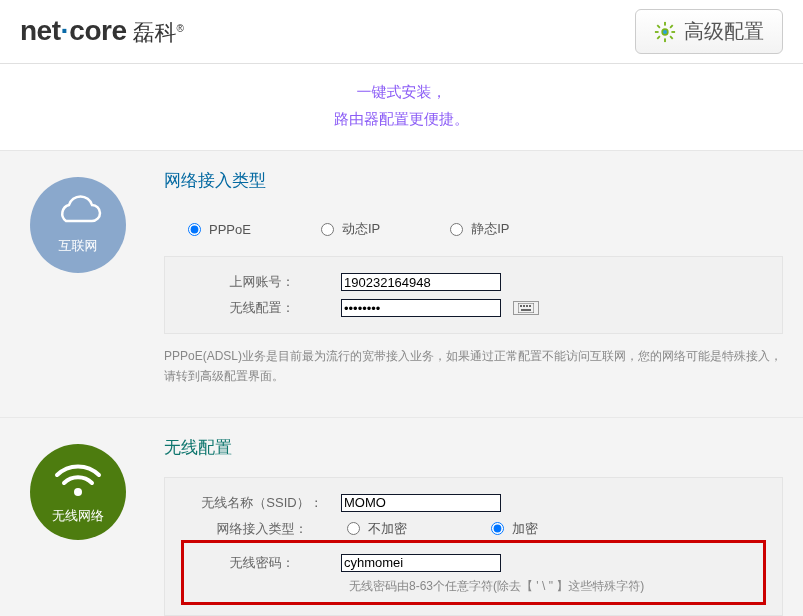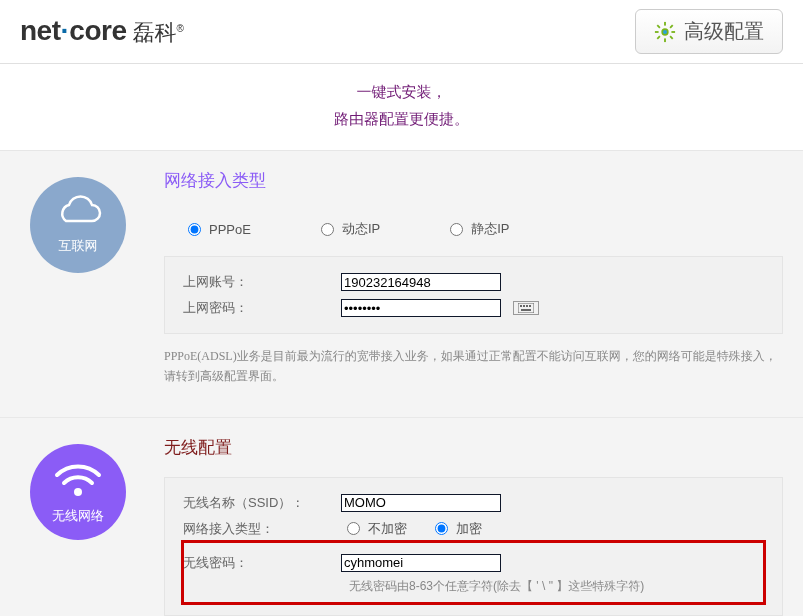--- a/index.html
+++ b/index.html
@@ -43,21 +43,21 @@
       padding: 8px 18px;
       font-size: 20px;
       color: #555;
       cursor: pointer;
     }
     .adv-btn svg { width: 22px; height: 22px; }
     .tagline {
       background: #fff;
       text-align: center;
       padding: 14px 0 18px;
-      color: #701a75;
+      color: #8b5cf6;
       font-size: 15px;
       border-bottom: 1px solid #e6e6e6;
       line-height: 1.8;
     }
     .section {
       display: flex;
       align-items: flex-start;
       padding: 18px 20px 30px 30px;
     }
     .section + .section { border-top: 1px solid #e8e8e8; }
@@ -67,34 +67,34 @@
       border-radius: 50%;
       display: flex;
       flex-direction: column;
       align-items: center;
       justify-content: center;
       flex-shrink: 0;
       margin-right: 38px;
       margin-top: 8px;
     }
     .circle.blue { background: #8aa8cc; }
-    .circle.green { background: #8b5cf6; }
+    .circle.green { background: #4d7c0f; }
     .circle-label {
       color: #fff;
       font-size: 13px;
       margin-top: 8px;
     }
     .section-body { flex: 1; }
     .section-title {
-      color: #8b5cf6;
+      color: #0369a1;
       font-size: 17px;
       margin-bottom: 18px;
       font-weight: normal;
     }
-    .section-title.green { color: #7f1d1d; }
+    .section-title.green { color: #0f766e; }
     .radio-row {
       display: flex;
       gap: 70px;
       padding: 10px 24px;
       font-size: 13px;
       color: #555;
     }
     .radio-item { display: flex; align-items: center; gap: 8px; cursor: pointer; }
     input[type="radio"] { cursor: pointer; }
     .form-box {
@@ -105,21 +105,21 @@
     }
     .form-row {
       display: flex;
       align-items: center;
       padding: 4px 0;
       font-size: 13px;
       color: #666;
     }
     .form-label {
       width: 158px;
-      text-align: left;
+      text-align: center;
     }
     .form-input {
       width: 160px;
       height: 18px;
       border: 1px solid #0f172a;
       padding: 0 2px;
       font-size: 13px;
     }
     .kbd-icon {
       margin-left: 12px;
@@ -127,25 +127,24 @@
       padding: 1px 4px;
       font-size: 10px;
       cursor: pointer;
       display: inline-flex;
     }
     .help-text {
       color: #888;
       font-size: 12px;
       margin-top: 12px;
       line-height: 1.7;
-      font-family: Liberation Serif, serif;
     }
     .inline-radios {
       display: flex;
-      gap: 28px;
+      gap: 84px;
       padding-left: 6px;
       font-size: 13px;
       color: #555;
     }
     .highlight-box {
       outline: 3px solid #cc0000;
       outline-offset: -1px;
       padding: 8px 0;
     }
     .hint {
@@ -213,21 +212,21 @@
         <input type="radio" name="wan" style="">
         <span>静态IP</span>
       </label>
     </div>
     <div class="form-box">
       <div class="form-row">
         <span class="form-label">上网账号：</span>
         <input class="form-input" value="190232164948" style="">
       </div>
       <div class="form-row">
-        <span class="form-label">上网密码：</span>
+        <span class="form-label">无线配置：</span>
         <input class="form-input" value="••••••••" style="">
         <span class="kbd-icon">
           <svg width="16" height="10" viewBox="0 0 16 10">
               <rect x="0" y="0" width="16" height="10" fill="none" stroke="#666"></rect>
               <rect x="2" y="2" width="2" height="2" fill="#666"></rect>
               <rect x="5" y="2" width="2" height="2" fill="#666"></rect>
               <rect x="8" y="2" width="2" height="2" fill="#666"></rect>
               <rect x="11" y="2" width="2" height="2" fill="#666"></rect>
               <rect x="3" y="6" width="10" height="2" fill="#666"></rect>
             </svg>

